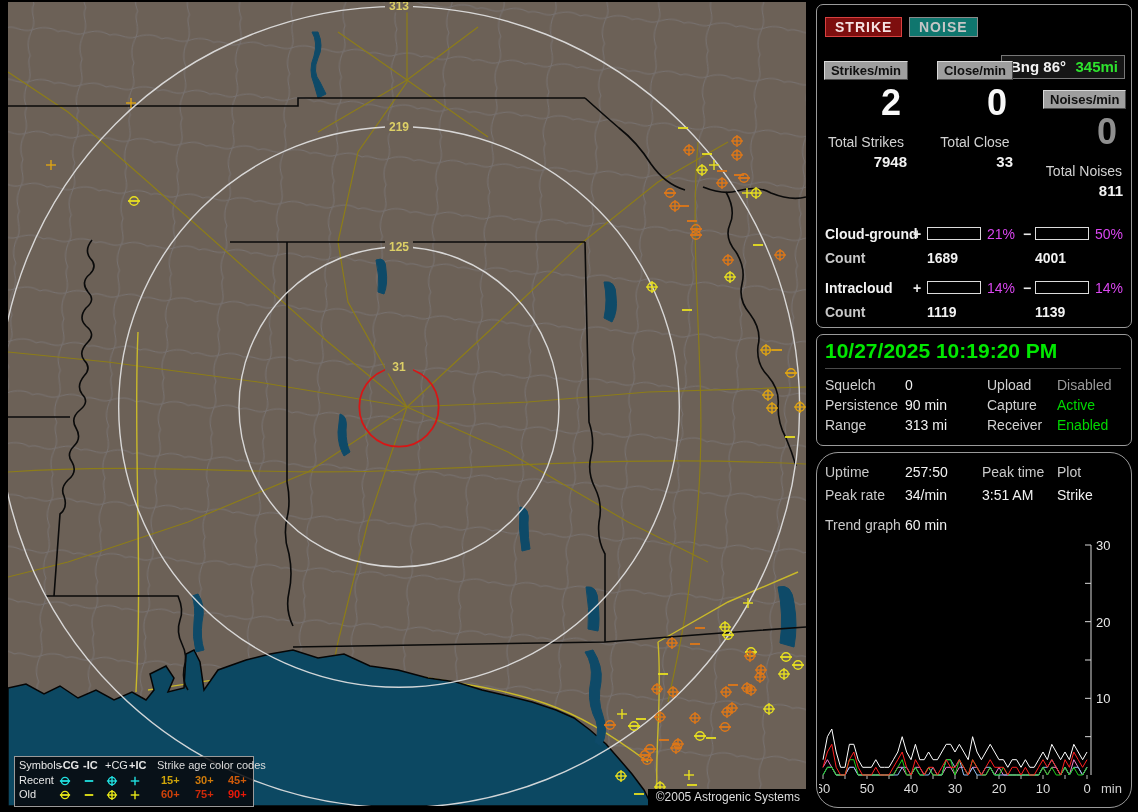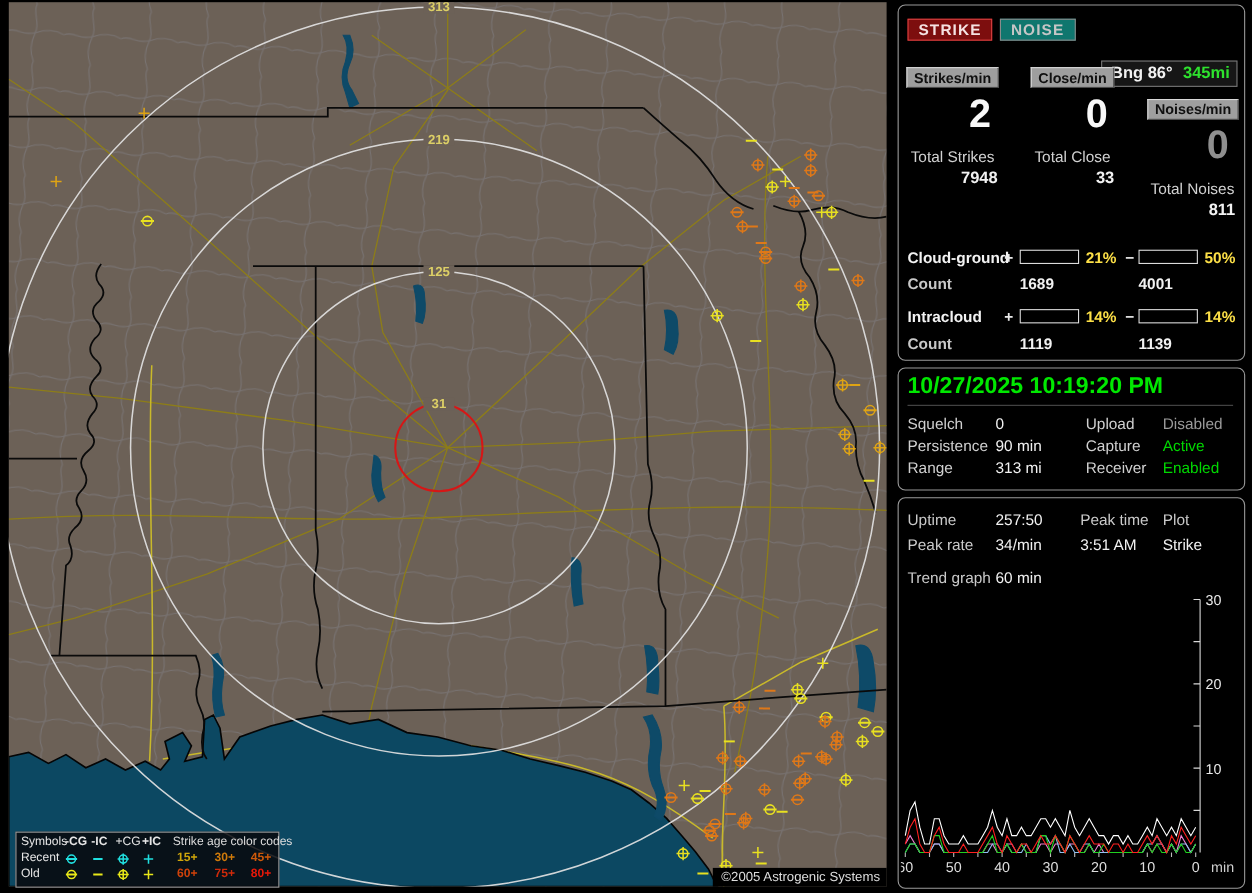--- a/index.html
+++ b/index.html
@@ -10,21 +10,21 @@
   #map svg{position:absolute;left:0;top:0;}
   #legend{position:absolute;left:6px;top:754px;width:238px;height:49px;
           background:rgba(8,8,12,.85);border:1px solid #9a9a9a;font-size:11px;color:#e6e6e6;}
   .lg-abs{position:absolute;white-space:nowrap;}
   #copyright{position:absolute;right:0;bottom:0;background:#000;color:#dedede;
              font-size:12px;padding:1px 6px 2px 8px;}
   
   .gbox{position:absolute;background:#000;border:1px solid #9a9a9a;border-radius:7px;}
   #box1{left:816px;top:4px;width:314px;height:322px;}
   #box2{left:816px;top:334px;width:314px;height:110px;}
-  #box3{left:816px;top:452px;width:314px;height:354px;}
+  #box3{left:816px;top:452px;width:314px;height:354px;border-radius:22px;}
   .abs{position:absolute;}
   .btn-strike{left:8px;top:12px;padding:1px 9px;background:#7d0e0e;border:1px solid #d84040;
               color:#f5e2e2;font-weight:bold;font-size:14px;letter-spacing:1px;}
   .btn-noise{left:92px;top:12px;padding:1px 9px;background:#0f766e;border:1px solid #8a8a8a;
              color:#c6c6c6;font-weight:bold;font-size:14px;letter-spacing:1px;}
   .bng{left:184px;top:10px;width:122px;height:22px;background:#161616;border:1px solid #777;
        font-weight:bold;font-size:15px;line-height:22px;margin-top:40px;}
   .bng .brg{color:#f2f2f2;padding-left:8px;}
   .bng .dst{color:#2ee22e;position:absolute;right:6px;top:0;}
   .col{position:absolute;top:56px;}
@@ -34,21 +34,21 @@
   .bigval{font-size:36px;font-weight:bold;text-align:right;padding-right:8px;margin-top:4px;line-height:38px;}
   .totlbl{font-size:14px;color:#d2d2d2;text-align:center;margin-top:12px;}
   .totval{font-size:15px;color:#f2f2f2;text-align:right;padding-right:2px;margin-top:3px;font-weight:bold;}
   .dist-title{left:8px;top:196px;font-size:14px;color:#b0b0b0;width:298px;
               border-bottom:1px solid #8a8a8a;padding-bottom:3px;}
   .drow{position:absolute;left:8px;width:300px;height:16px;font-size:14px;}
   .drow .nm{position:absolute;left:0;color:#f2f2f2;font-weight:bold;}
   .drow .sg{position:absolute;color:#e8e8e8;font-weight:bold;}
   .dbar{position:absolute;width:52px;height:11px;border:1px solid #dcdcdc;background:#000;top:1px;}
   .dbar .fill{height:100%;}
-  .drow .pct{position:absolute;color:#fde047;font-weight:bold;}
+  .drow .pct{position:absolute;color:#d946ef;font-weight:normal;}
   .crow{position:absolute;left:8px;font-size:14px;font-weight:bold;}
   .crow .c0{position:absolute;left:0;color:#c8c8c8;}
   .crow .c1{position:absolute;left:102px;color:#f2f2f2;}
   .crow .c2{position:absolute;left:210px;color:#f2f2f2;}
   .dtime{left:8px;top:4px;width:296px;color:#00e800;font-size:21px;font-weight:bold;
          border-bottom:1px solid #4a4a4a;padding-bottom:5px;}
   .srow{position:absolute;left:8px;width:300px;font-size:14px;}
   .srow .l1{position:absolute;left:0;color:#d0d0d0;}
   .srow .v1{position:absolute;left:80px;color:#f2f2f2;}
   .srow .l2{position:absolute;left:162px;color:#d0d0d0;}
@@ -521,21 +521,21 @@
               <line x1="91.9" y1="7" x2="102.1" y2="7"></line>
               <line x1="97" y1="1.9000000000000004" x2="97" y2="12.1"></line>
             </g>
             <g stroke="#e8e818" stroke-width="1.4" fill="none">
               <line x1="115.75" y1="7" x2="124.25" y2="7"></line>
               <line x1="120" y1="2.75" x2="120" y2="11.25"></line>
             </g>
           </svg>
           <span class="lg-abs" style="left: 146px; top: 31px; color: rgb(207, 66, 10); font-weight: bold;">60+</span>
           <span class="lg-abs" style="left: 180px; top: 31px; color: rgb(207, 42, 10); font-weight: bold;">75+</span>
-          <span class="lg-abs" style="left: 213px; top: 31px; color: rgb(232, 24, 8); font-weight: bold;">80+</span>
+          <span class="lg-abs" style="left: 213px; top: 31px; color: rgb(232, 24, 8); font-weight: bold;">90+</span>
         </div>
     </div>
 
     <div id="copyright">©2005 Astrogenic Systems</div>
   </div>
 
   <div id="box1" class="gbox">
     <button class="abs btn-strike">STRIKE</button>
     <button class="abs btn-noise">NOISE</button>
     <div class="abs bng">

